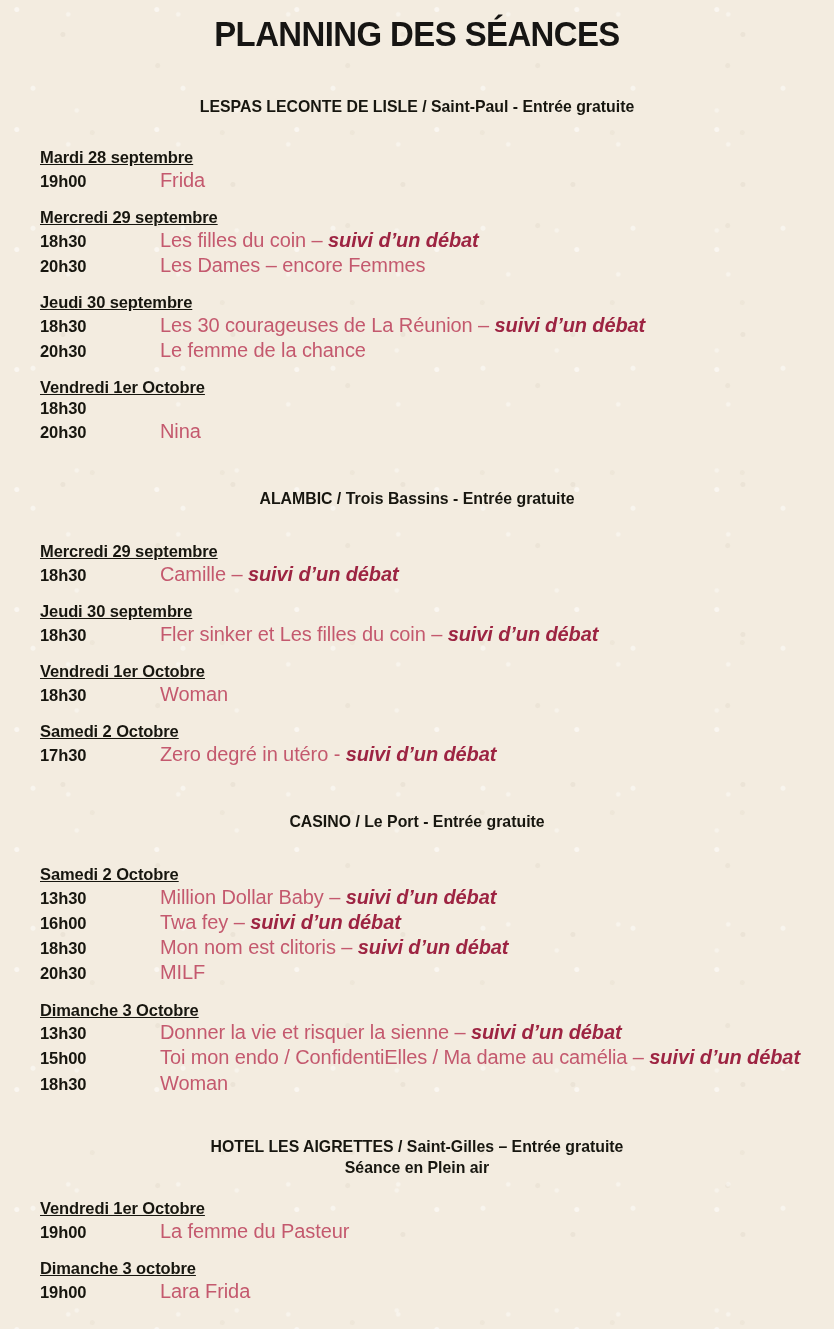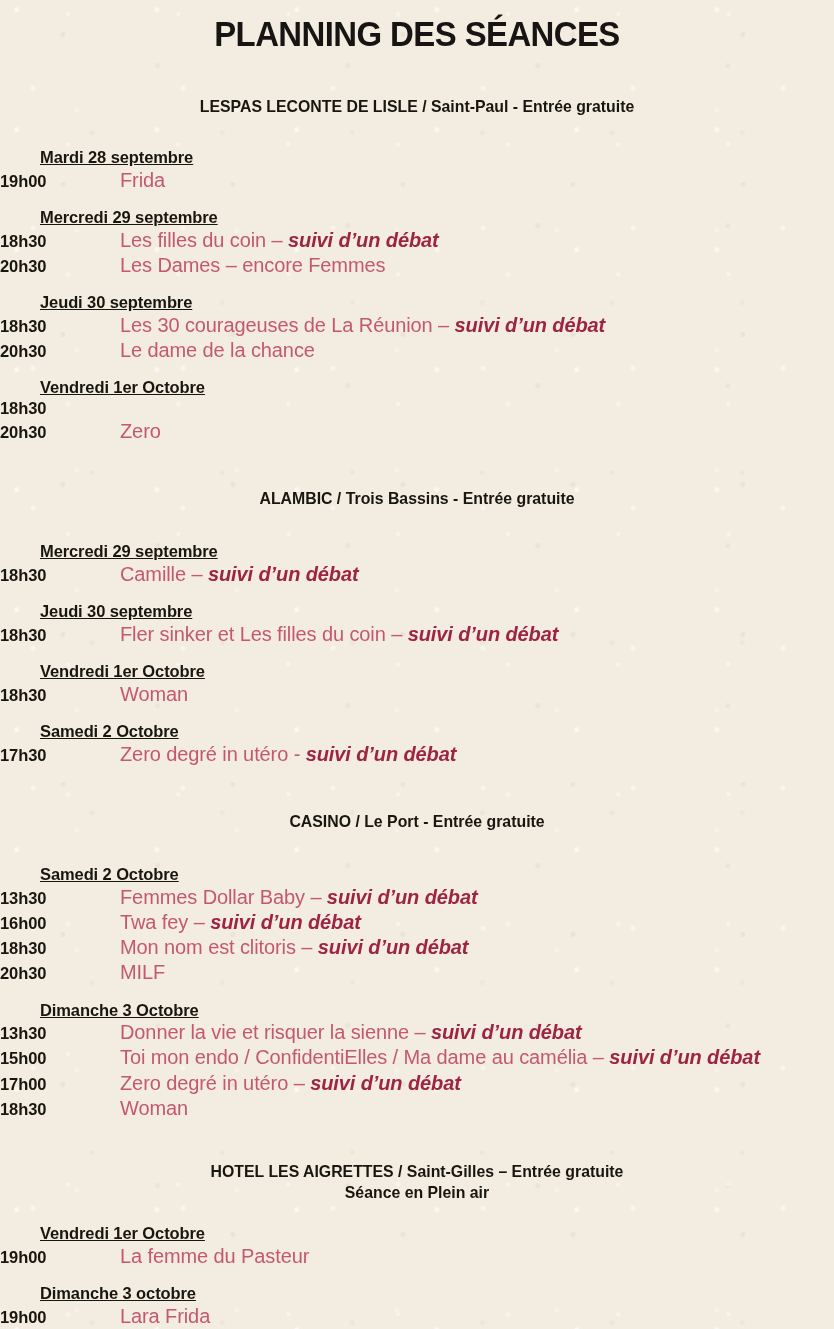--- a/index.html
+++ b/index.html
@@ -67,20 +67,21 @@
     font-size: 16.5px;
     font-weight: 700;
     color: #17160f;
     padding-left: 40px;
     line-height: 1.26;
     letter-spacing: -0.1px;
     text-decoration: underline;
   }
   .screening {
     display: flex;
+    padding-left: 40px;
     line-height: 1.26;
     align-items: baseline;
   }
   .time {
     font-size: 16.5px;
     font-weight: 700;
     color: #17160f;
     width: 120px;
     flex: 0 0 120px;
     letter-spacing: -0.1px;
@@ -145,31 +146,31 @@
             </div>
           </div>
           <div class="day-block">
             <div class="day-name">Jeudi 30 septembre</div>
             <div class="screening">
               <div class="time">18h30</div>
               <div class="film"><span>Les 30 courageuses de La Réunion</span><span class="dash"> – </span><span class="suffix">suivi d’un débat</span></div>
             </div>
             <div class="screening">
               <div class="time">20h30</div>
-              <div class="film"><span>Le dame de la chance</span></div>
+              <div class="film"><span>Le femme de la chance</span></div>
             </div>
           </div>
           <div class="day-block">
             <div class="day-name">Vendredi 1er Octobre</div>
             <div class="screening">
               <div class="time">18h30</div>
             </div>
             <div class="screening">
               <div class="time">20h30</div>
-              <div class="film"><span>Zero</span></div>
+              <div class="film"><span>Nina</span></div>
             </div>
           </div>
         </div>
       </section>
       <section style="padding-top: 30px;">
         <div class="venue-head">ALAMBIC / Trois Bassins - Entrée gratuite</div>
         <div style="padding-top: 32px;">
           <div class="day-block">
             <div class="day-name">Mercredi 29 septembre</div>
             <div class="screening">
@@ -200,21 +201,21 @@
           </div>
         </div>
       </section>
       <section style="padding-top: 30px;">
         <div class="venue-head">CASINO / Le Port - Entrée gratuite</div>
         <div style="padding-top: 32px;">
           <div class="day-block">
             <div class="day-name">Samedi 2 Octobre</div>
             <div class="screening">
               <div class="time">13h30</div>
-              <div class="film"><span>Femmes Dollar Baby</span><span class="dash"> – </span><span class="suffix">suivi d’un débat</span></div>
+              <div class="film"><span>Million Dollar Baby</span><span class="dash"> – </span><span class="suffix">suivi d’un débat</span></div>
             </div>
             <div class="screening">
               <div class="time">16h00</div>
               <div class="film"><span>Twa fey</span><span class="dash"> – </span><span class="suffix">suivi d’un débat</span></div>
             </div>
             <div class="screening">
               <div class="time">18h30</div>
               <div class="film"><span>Mon nom est clitoris</span><span class="dash"> – </span><span class="suffix">suivi d’un débat</span></div>
             </div>
             <div class="screening">
@@ -224,24 +225,20 @@
           </div>
           <div class="day-block">
             <div class="day-name">Dimanche 3 Octobre</div>
             <div class="screening">
               <div class="time">13h30</div>
               <div class="film"><span>Donner la vie et risquer la sienne</span><span class="dash"> – </span><span class="suffix">suivi d’un débat</span></div>
             </div>
             <div class="screening">
               <div class="time">15h00</div>
               <div class="film"><span>Toi mon endo / ConfidentiElles / Ma dame au camélia</span><span class="dash"> – </span><span class="suffix">suivi d’un débat</span></div>
-            </div>
-            <div class="screening">
-              <div class="time">17h00</div>
-              <div class="film"><span>Zero degré in utéro</span><span class="dash"> – </span><span class="suffix">suivi d’un débat</span></div>
             </div>
             <div class="screening">
               <div class="time">18h30</div>
               <div class="film"><span>Woman</span></div>
             </div>
           </div>
         </div>
       </section>
       <section style="padding-top: 26px;">
         <div class="venue-head">HOTEL LES AIGRETTES / Saint-Gilles – Entrée gratuite</div>

